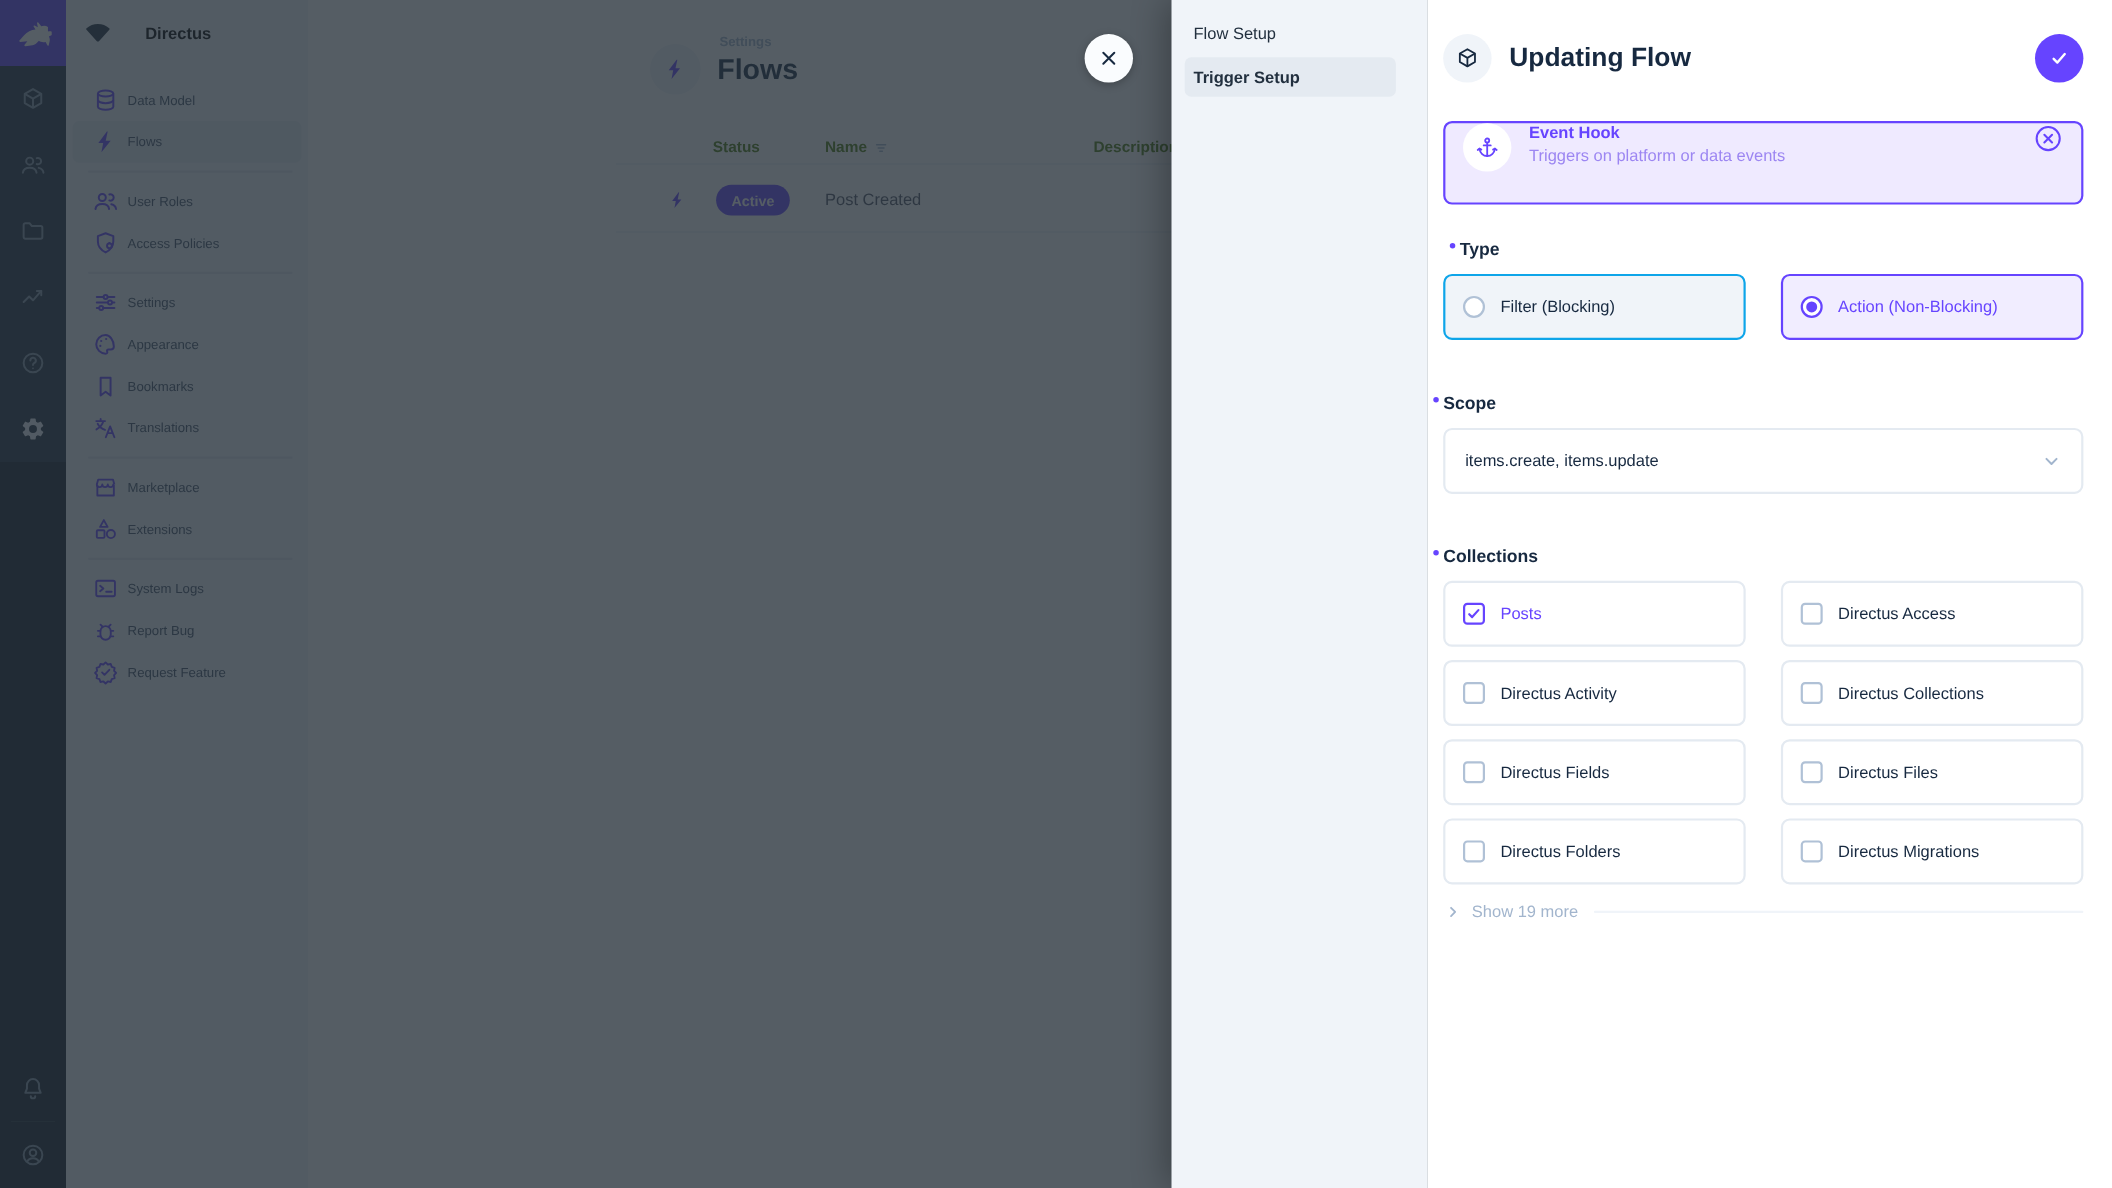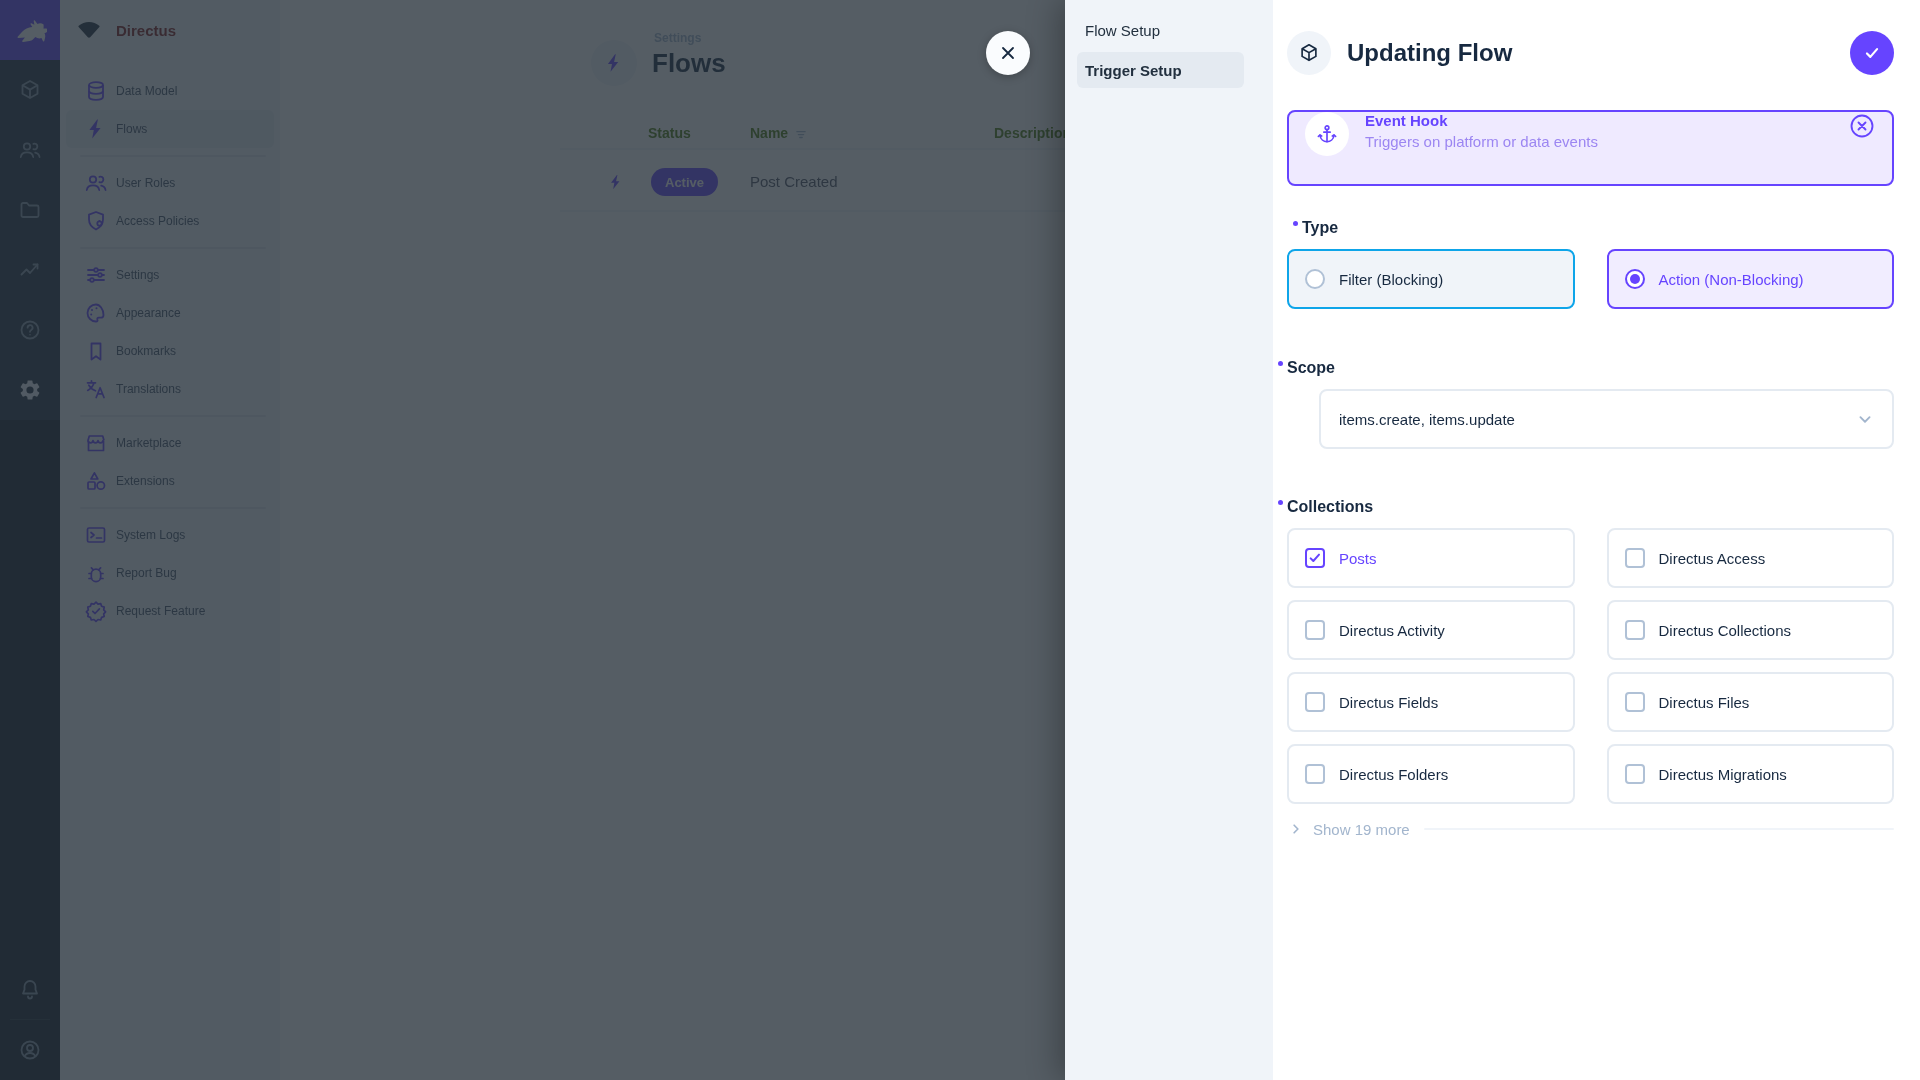--- a/index.html
+++ b/index.html
@@ -13,21 +13,21 @@
   .module-tiles { position:absolute; top:60px; left:0; width:60px; height:360px; background:#22303f; }
   .module-btn { width:60px; height:60px; display:flex; align-items:center; justify-content:center; color:#8696a8; }
   .module-btn.active { color:#edf2f8; }
   .module-bottom { position:absolute; bottom:0; left:0; width:60px; }
   .module-divider { height:1px; background:rgba(255,255,255,0.09); margin:0 10px; }
 
   
   .sidebar { position:absolute; left:60px; top:0; width:220px; height:1080px; background:#f0f4f9; z-index:1; }
   .project-header { height:60px; display:flex; align-items:center; padding-left:16px; color:#1d2b3a; }
   .project-header .p-icon { width:28px; display:flex; color:#21303f; }
-  .project-header .p-name { margin-left:12px; font-size:15px; font-weight:bold; color:#7f1d1d; }
+  .project-header .p-name { margin-left:28px; font-size:15px; font-weight:bold; color:#000000; }
   .nav-list { padding-top:12px; }
   .nav-item { height:38px; margin:0 6px; border-radius:6px; display:flex; align-items:center; padding-left:18px; color:#44546a; }
   .nav-item.active { background:#e4eaf1; }
   .nav-item .n-icon { width:24px; height:24px; color:#6644ff; flex:none; }
   .nav-item .n-label { margin-left:8px; font-size:12px; font-weight:500; color:#44546a; }
   .nav-divider { height:2px; background:#dde4ee; margin:7px 14px 7px 20px; border-radius:1px; }
 
   
   .main { position:absolute; left:280px; top:0; width:785px; height:1080px; background:#ffffff; z-index:1; }
   .page-icon-circle { position:absolute; left:311px; top:40px; width:46px; height:46px; border-radius:50%;
@@ -43,21 +43,21 @@
   .status-badge { position:absolute; left:91px; top:16px; height:28px; padding:0 14px; background:#6644ff; color:#ffffff;
       font-size:13px; font-weight:600; border-radius:14px; display:flex; align-items:center; }
   .row-name { position:absolute; left:190px; top:21px; font-size:15px; color:#4f5464; }
 
   
   .overlay { position:absolute; left:0; top:0; width:1920px; height:1080px; background:rgba(37,48,56,0.78); z-index:5; }
 
   
   .drawer { position:absolute; left:1065px; top:0; width:855px; height:1080px; z-index:10; display:flex;
       box-shadow:-6px 0 30px rgba(0,0,0,0.30); }
-  .drawer-nav { width:208px; background:#f0f4f9; padding-top:12px; flex:none; }
+  .drawer-nav { width:233px; background:#f0f4f9; padding-top:12px; flex:none; }
   .drawer-nav-item { height:36px; margin:0 29px 4px 12px; border-radius:6px; display:flex; align-items:center;
       padding-left:8px; font-size:15px; color:#22303f; }
   .drawer-nav-item.active { background:#e4eaf1; font-weight:bold; }
   .drawer-content { flex:1; background:#ffffff; padding:0 26px 0 14px; position:relative; }
 
   .drawer-header { margin-top:31px; height:44px; display:flex; align-items:center; }
   .drawer-title-circle { width:44px; height:44px; border-radius:50%; background:#f0f4f9; display:flex;
       align-items:center; justify-content:center; color:#172940; flex:none; }
   .drawer-title { margin-left:16px; font-size:24px; font-weight:bold; color:#172940; flex:1; }
   .save-button { width:44px; height:44px; border-radius:50%; background:#6644ff; display:flex; align-items:center;
@@ -82,21 +82,21 @@
   .option-card { height:60px; border-radius:8px; display:flex; align-items:center; padding-left:16px; }
   .radio-card { background:#f0f4f9; border:2px solid #0ea5e9; }
   .radio-card .o-label { margin-left:14px; font-size:15px; font-weight:500; color:#172940; }
   .radio-card.selected { background:#f1edff; border:2px solid #6644ff; }
   .radio-card.selected .o-label { color:#6644ff; }
   .radio { width:20px; height:20px; border-radius:50%; border:2px solid #b0c1d6; background:#fff; flex:none; position:relative; }
   .radio.on { border-color:#6644ff; }
   .radio.on::after { content:""; position:absolute; left:3px; top:3px; width:10px; height:10px; border-radius:50%; background:#6644ff; }
 
   .select-input { margin-top:12px; height:60px; border:2px solid #e4eaf1; border-radius:8px; display:flex;
-      align-items:center; padding:0 16px 0 18px; background:#fff;margin-left:32px; }
+      align-items:center; padding:0 16px 0 18px; background:#fff; }
   .select-value { flex:1; font-size:15px; color:#172940; }
   .select-chevron { color:#a2b5cd; display:flex; }
 
   .check-card { border:2px solid #e4eaf1; background:#fff; }
   .checkbox { width:20px; height:20px; border-radius:4px; border:2px solid #b0c1d6; background:#fff; flex:none;
       display:flex; align-items:center; justify-content:center; color:transparent; }
   .checkbox.on { border-color:#6644ff; color:#6644ff; }
   .check-card .o-label { margin-left:14px; font-size:15px; font-weight:500; color:#172940; }
   .check-card.checked .o-label { color:#6644ff; }
 

